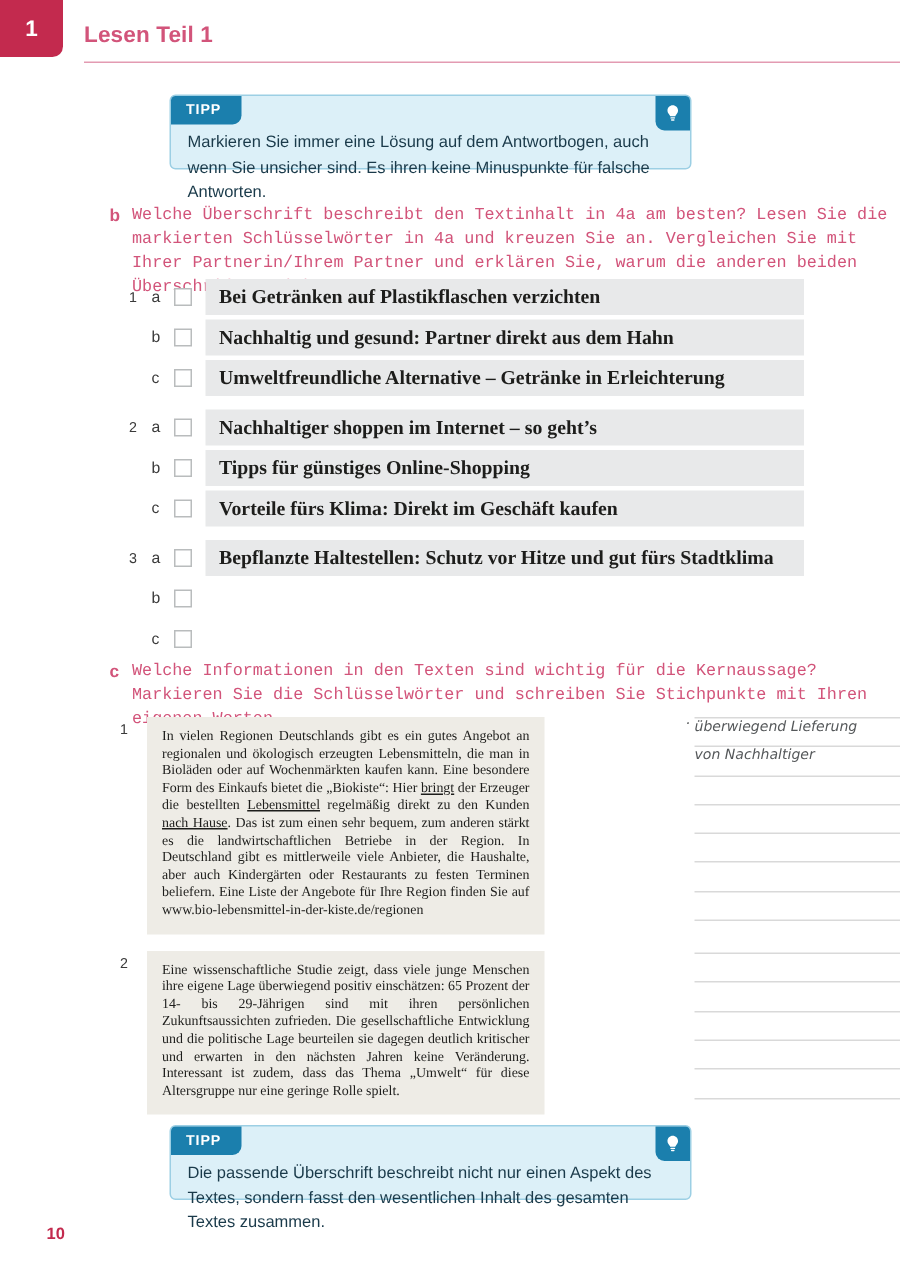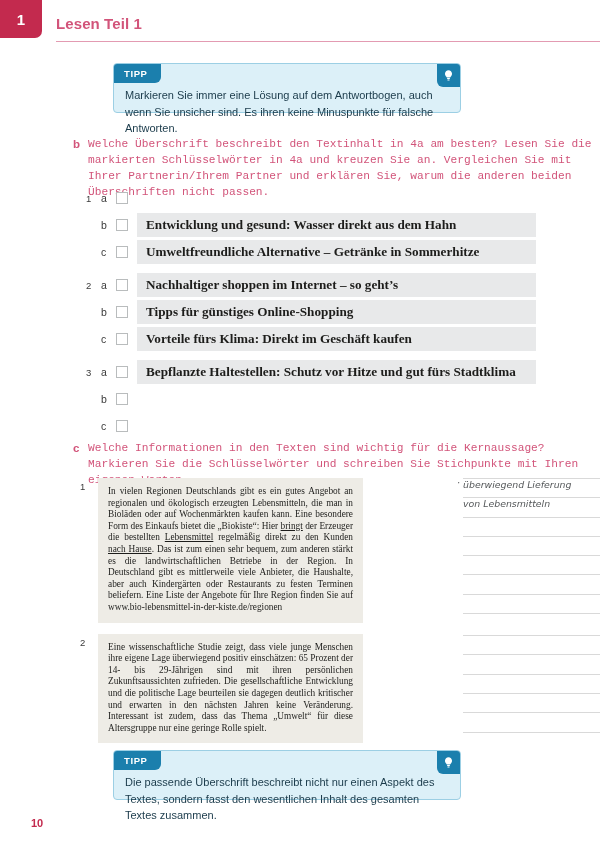--- a/index.html
+++ b/index.html
@@ -254,35 +254,38 @@
   <div class="task-letter">b</div>
   <div class="task-text">Welche Überschrift beschreibt den Textinhalt in 4a am besten? Lesen Sie die markierten Schlüsselwörter in 4a und kreuzen Sie an. Vergleichen Sie mit Ihrer Partnerin/Ihrem Partner und erklären Sie, warum die anderen beiden Überschriften nicht passen.</div>
 </div>
 
 <div class="mc-area" id="mc-area">
     <div class="mc-group">
       <div class="mc-row">
         <div class="mc-num">1</div>
         <div class="mc-letter">a</div>
         <div class="mc-check"></div>
+        <div class="mc-bar">
+          <span class="mc-head">Bei Getränken auf Plastikflaschen verzichten</span>
+        </div>
       </div>
       <div class="mc-row">
         <div class="mc-num"></div>
         <div class="mc-letter">b</div>
         <div class="mc-check"></div>
         <div class="mc-bar">
-          <span class="mc-head">Entwicklung und gesund: Wasser direkt aus dem Hahn</span>
+          <span class="mc-head">Nachhaltig und gesund: Partner direkt aus dem Hahn</span>
         </div>
       </div>
       <div class="mc-row">
         <div class="mc-num"></div>
         <div class="mc-letter">c</div>
         <div class="mc-check"></div>
         <div class="mc-bar">
-          <span class="mc-head">Umweltfreundliche Alternative – Getränke in Sommerhitze</span>
+          <span class="mc-head">Umweltfreundliche Alternative – Getränke in Erleichterung</span>
         </div>
       </div>
     </div>
     <div class="mc-group">
       <div class="mc-row">
         <div class="mc-num">2</div>
         <div class="mc-letter">a</div>
         <div class="mc-check"></div>
         <div class="mc-bar">
           <span class="mc-head">Nachhaltiger shoppen im Internet – so geht’s</span>
@@ -359,21 +362,21 @@
       <div class="line-rule"></div>
       <div class="line-rule"></div>
       <div class="line-rule"></div>
       <div class="line-rule"></div>
       <div class="line-rule"></div>
       <div class="line-rule"></div>
     </div>
   <div class="note" style="left:383px; top:-3px;">
     <span class="note-bullet">·</span>
     <span>überwiegend Lieferung</span><br>
-    <span>von Lebensmitteln</span>
+    <span>von Nachhaltiger</span>
   </div>
 </div>
 
 <div class="tipp-box" id="tipp-bottom">
   <div class="tipp-label">TIPP</div>
   <div class="tipp-icon">
     <svg width="13" height="13" viewBox="0 0 24 24" aria-hidden="true">
       <path fill="#ffffff" d="M12 2.2c-3.6 0-6.5 2.9-6.5 6.5 0 2.5 1.4 4.2 2.5 5.4.5.6.8 1.1.9 1.6h6.2c.1-.5.4-1 .9-1.6 1.1-1.2 2.5-2.9 2.5-5.4 0-3.6-2.9-6.5-6.5-6.5z"></path>
       <rect fill="#ffffff" x="9.1" y="16.8" width="5.8" height="1.7" rx="0.8"></rect>
       <rect fill="#ffffff" x="9.8" y="19.5" width="4.4" height="1.7" rx="0.8"></rect>

